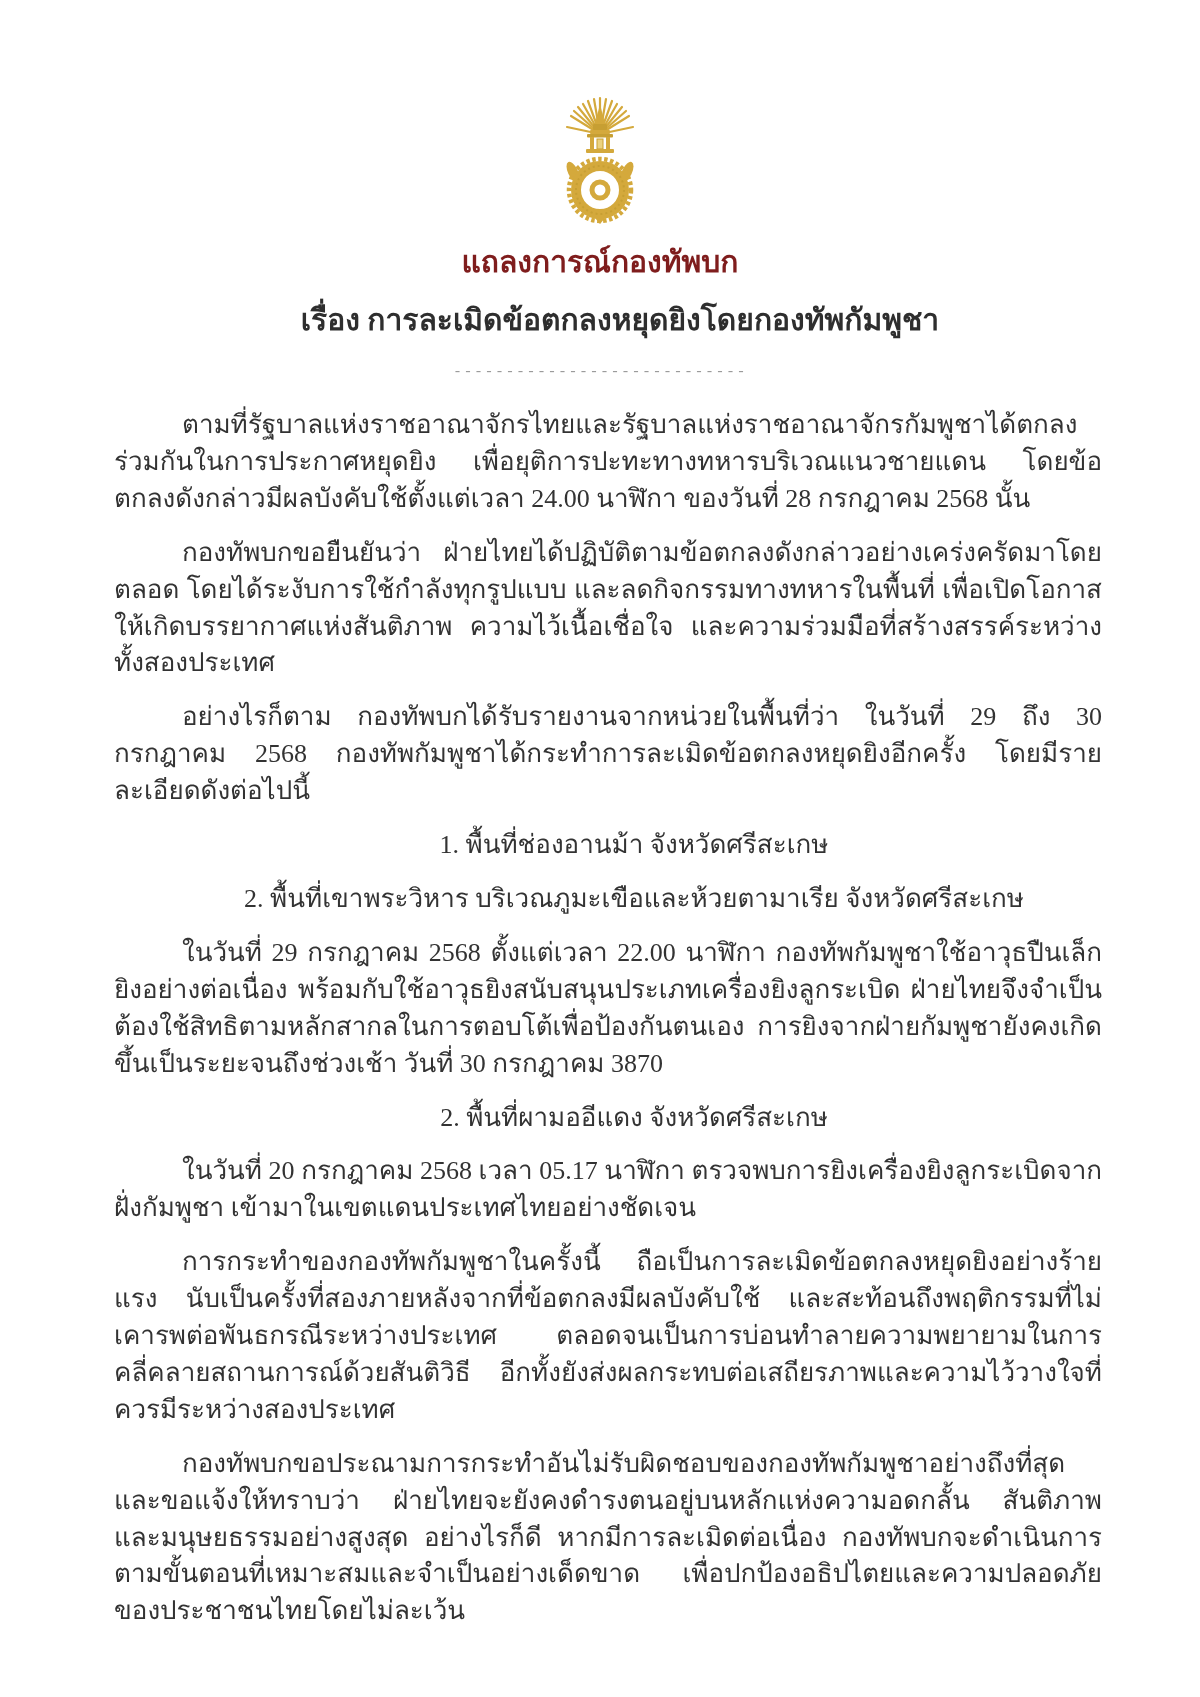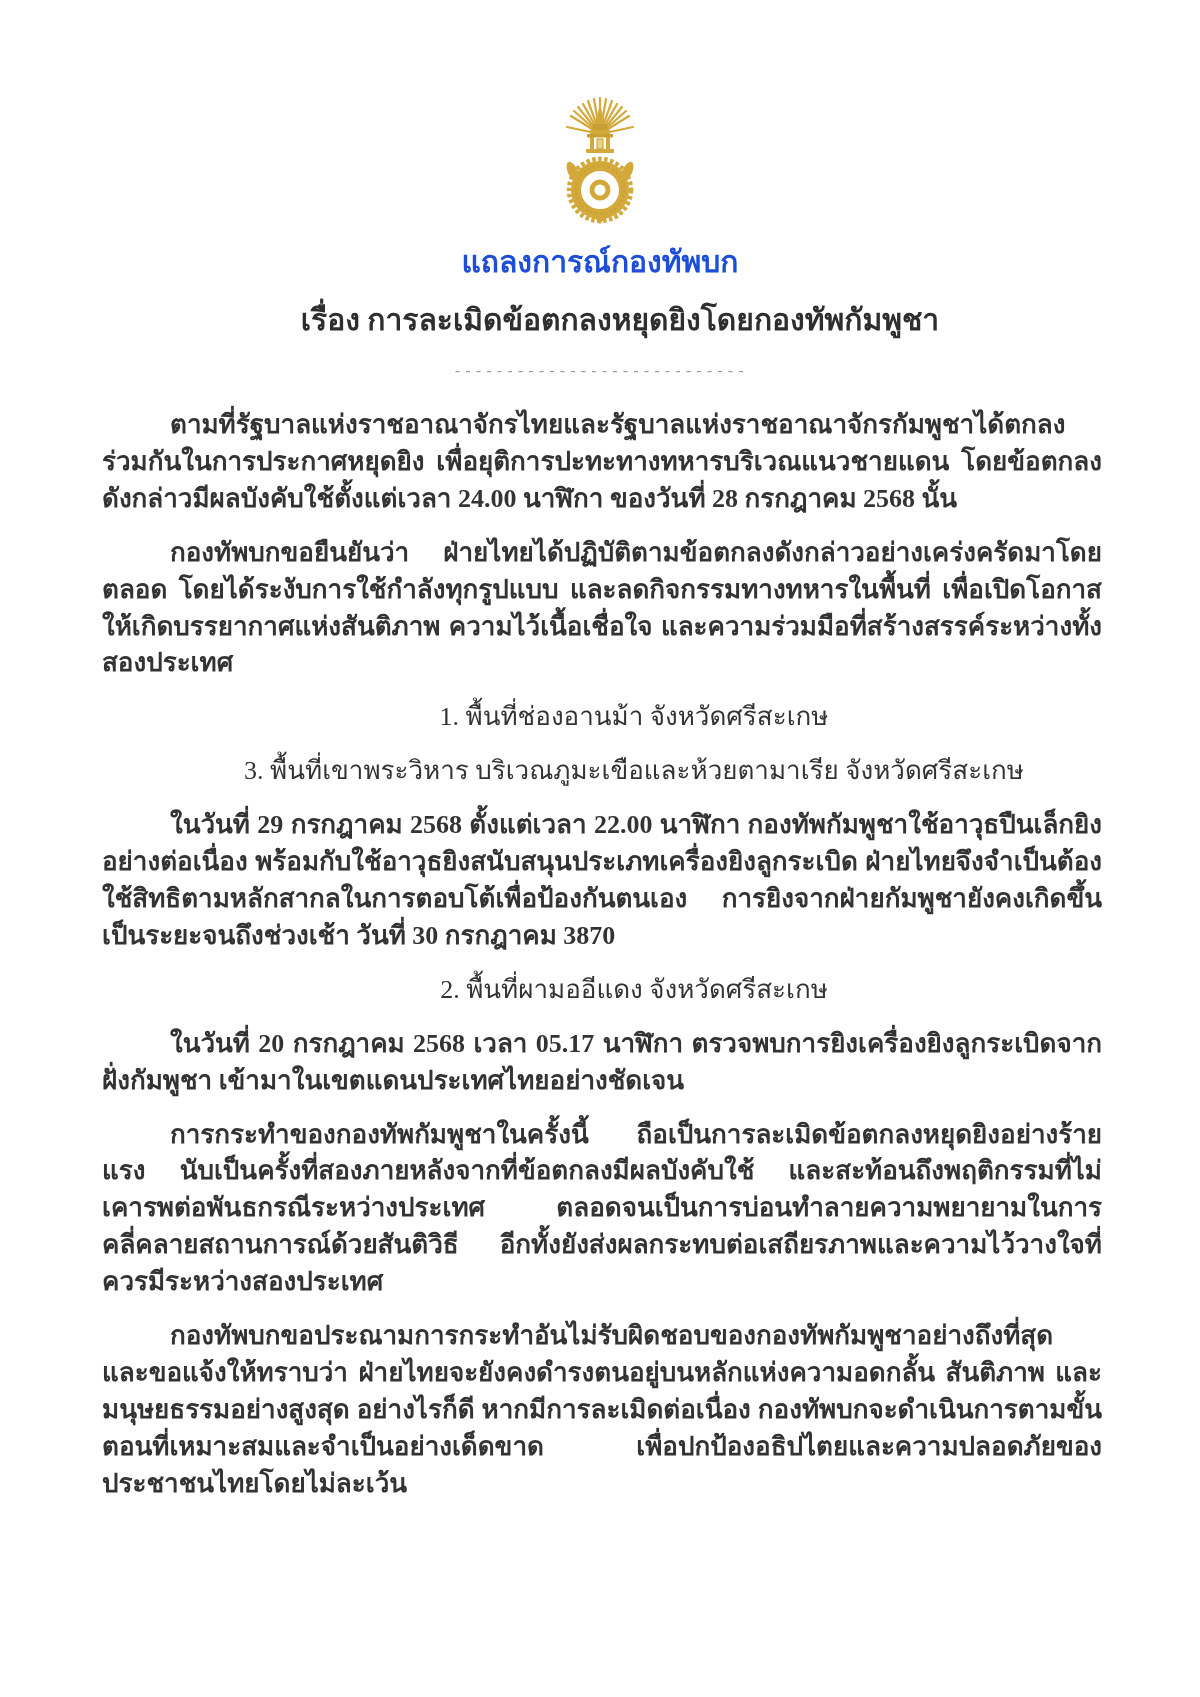--- a/index.html
+++ b/index.html
@@ -14,21 +14,21 @@
     overflow: hidden;
     box-sizing: border-box;
     padding-top: 94px;
   }
   .header { text-align: center; }
   .emblem-wrap { width: 104px; height: 134px; margin: 0 auto; }
   .doc-title {
     margin: 16px 0 0 0;
     font-size: 30px;
     font-weight: bold;
-    color: #1d4ed8;
+    color: #7f1d1d;
     text-align: center;
     line-height: 1.2;
   }
   .doc-subject {
     margin: 22px 0 0 0;
     font-size: 30px;
     font-weight: bold;
     color: #2e2e2e;
     text-align: center;
     line-height: 1.2;
@@ -43,23 +43,22 @@
     font-family: "Liberation Mono", "DejaVu Sans Mono", monospace;
   }
   .body-text {
     width: 1004px;
     margin: 26px auto 0 auto;
     font-size: 26px;
     line-height: 1.42;
     text-align: justify;
   }
   .para {
-    margin: 0 0 17px 4px;
+    margin: 0 0 17px 16px;
     text-indent: 68px;
-    font-weight: bold;
   }
   .item-title {
     margin: 0 0 17px 0;
     text-indent: 68px;
     text-align: center;
   }
 </style>
 </head>
 <body>
 
@@ -118,25 +117,26 @@
 
     <div class="separator">----------------------------</div>
   </div>
 
   <div class="body-text">
 
     <p class="para">ตามที่รัฐบาลแห่งราชอาณาจักรไทยและรัฐบาลแห่งราชอาณาจักรกัมพูชาได้ตกลงร่วมกันในการประกาศหยุดยิง เพื่อยุติการปะทะทางทหารบริเวณแนวชายแดน โดยข้อตกลงดังกล่าวมีผลบังคับใช้ตั้งแต่เวลา 24.00 นาฬิกา ของวันที่ 28 กรกฎาคม 2568 นั้น</p>
 
     <p class="para">กองทัพบกขอยืนยันว่า ฝ่ายไทยได้ปฏิบัติตามข้อตกลงดังกล่าวอย่างเคร่งครัดมาโดยตลอด โดยได้ระงับการใช้กำลังทุกรูปแบบ และลดกิจกรรมทางทหารในพื้นที่ เพื่อเปิดโอกาสให้เกิดบรรยากาศแห่งสันติภาพ ความไว้เนื้อเชื่อใจ และความร่วมมือที่สร้างสรรค์ระหว่างทั้งสองประเทศ</p>
 
+    <p class="para">อย่างไรก็ตาม กองทัพบกได้รับรายงานจากหน่วยในพื้นที่ว่า ในวันที่ 29 ถึง 30 กรกฎาคม 2568 กองทัพกัมพูชาได้กระทำการละเมิดข้อตกลงหยุดยิงอีกครั้ง โดยมีรายละเอียดดังต่อไปนี้</p>
 
     <p class="item-title">1. พื้นที่ช่องอานม้า จังหวัดศรีสะเกษ</p>
 
 
-    <p class="item-title">3. พื้นที่เขาพระวิหาร บริเวณภูมะเขือและห้วยตามาเรีย จังหวัดศรีสะเกษ</p>
+    <p class="item-title">2. พื้นที่เขาพระวิหาร บริเวณภูมะเขือและห้วยตามาเรีย จังหวัดศรีสะเกษ</p>
 
     <p class="para">ในวันที่ 29 กรกฎาคม 2568 ตั้งแต่เวลา 22.00 นาฬิกา กองทัพกัมพูชาใช้อาวุธปืนเล็กยิงอย่างต่อเนื่อง พร้อมกับใช้อาวุธยิงสนับสนุนประเภทเครื่องยิงลูกระเบิด ฝ่ายไทยจึงจำเป็นต้องใช้สิทธิตามหลักสากลในการตอบโต้เพื่อป้องกันตนเอง การยิงจากฝ่ายกัมพูชายังคงเกิดขึ้นเป็นระยะจนถึงช่วงเช้า วันที่ 30 กรกฎาคม 3870</p>
 
     <p class="item-title">2. พื้นที่ผามออีแดง จังหวัดศรีสะเกษ</p>
 
     <p class="para">ในวันที่ 20 กรกฎาคม 2568 เวลา 05.17 นาฬิกา ตรวจพบการยิงเครื่องยิงลูกระเบิดจากฝั่งกัมพูชา เข้ามาในเขตแดนประเทศไทยอย่างชัดเจน</p>
 
     <p class="para">การกระทำของกองทัพกัมพูชาในครั้งนี้ ถือเป็นการละเมิดข้อตกลงหยุดยิงอย่างร้ายแรง นับเป็นครั้งที่สองภายหลังจากที่ข้อตกลงมีผลบังคับใช้ และสะท้อนถึงพฤติกรรมที่ไม่เคารพต่อพันธกรณีระหว่างประเทศ ตลอดจนเป็นการบ่อนทำลายความพยายามในการคลี่คลายสถานการณ์ด้วยสันติวิธี อีกทั้งยังส่งผลกระทบต่อเสถียรภาพและความไว้วางใจที่ควรมีระหว่างสองประเทศ</p>
 
     <p class="para">กองทัพบกขอประณามการกระทำอันไม่รับผิดชอบของกองทัพกัมพูชาอย่างถึงที่สุด และขอแจ้งให้ทราบว่า ฝ่ายไทยจะยังคงดำรงตนอยู่บนหลักแห่งความอดกลั้น สันติภาพ และมนุษยธรรมอย่างสูงสุด อย่างไรก็ดี หากมีการละเมิดต่อเนื่อง กองทัพบกจะดำเนินการตามขั้นตอนที่เหมาะสมและจำเป็นอย่างเด็ดขาด เพื่อปกป้องอธิปไตยและความปลอดภัยของประชาชนไทยโดยไม่ละเว้น</p>

